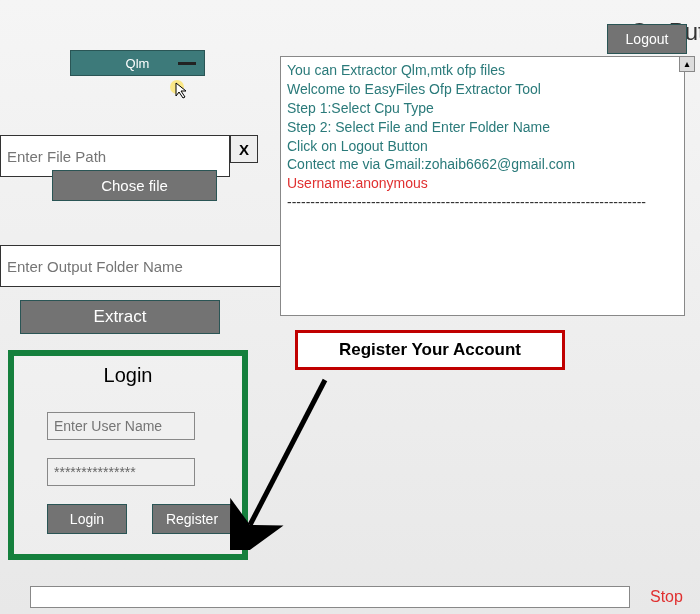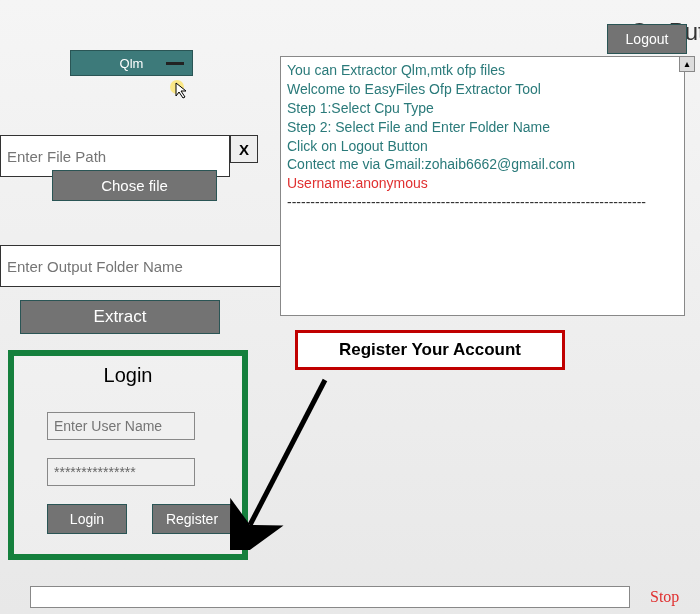--- a/index.html
+++ b/index.html
@@ -30,21 +30,21 @@
       border: 1px solid #2a5555;
       font-size: 15px;
       cursor: pointer;
       text-align: center;
       padding: 6px 0;
     }
     .cpu-dropdown {
       position: absolute;
       left: 70px;
       top: 50px;
-      width: 123px;
+      width: 135px;
       height: 26px;
       background: #3d7a7a;
       border: 1px solid #2a5555;
       display: flex;
       align-items: center;
       justify-content: center;
       color: white;
       font-size: 13px;
       cursor: pointer;
     }
@@ -185,21 +185,20 @@
       pointer-events: none;
     }
     .bottom-bar {
       position: absolute;
       left: 0;
       bottom: 0;
       width: 700px;
       height: 35px;
       display: flex;
       align-items: center;
-      font-family: Liberation Serif, serif;
     }
     .progress-track {
       margin-left: 30px;
       width: 600px;
       height: 22px;
       background: white;
       border: 1px solid #888;
     }
     .stop-label {
       margin-left: 20px;

